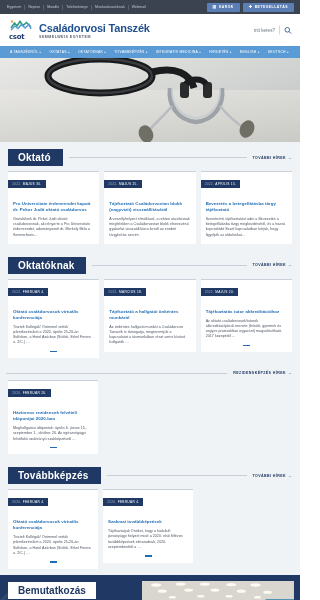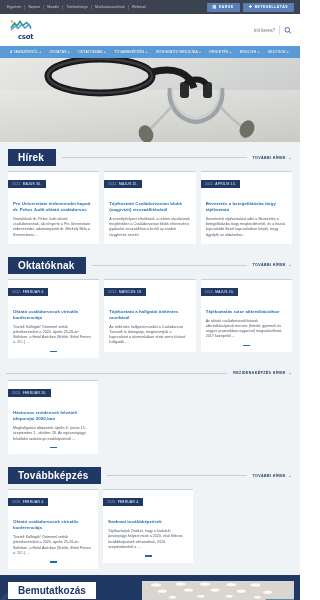--- a/index.html
+++ b/index.html
@@ -32,21 +32,21 @@
   .topbtn .g { font-size: 4px; line-height: 1; }
 
   
   .header {
     height: 32px; background: #fff; display: flex; align-items: center;
     padding: 0 8px; position: relative;
   }
   .logo { width: 26px; height: 24px; position: relative; flex: 0 0 26px; }
   .logo .wave { position: absolute; left: 2px; top: 2px; width: 22px; height: 11px; }
   .logo .txt {
-    position: absolute; left: 10px; bottom: 1px;
+    position: absolute; left: 1px; bottom: 1px;
     font-size: 7px; font-weight: bold; color: #1f3a6e;
     letter-spacing: -.3px; font-family: "DejaVu Sans", sans-serif;
   }
   .brand { margin-left: 5px; }
   .brand .t1 {
     font-size: 11px; font-weight: bold; color: #1f4f8f; letter-spacing: -.2px;
     line-height: 12px;
   }
   .brand .t2 {
     font-size: 3.6px; font-weight: bold; color: #5a6270; letter-spacing: .5px;
@@ -171,20 +171,24 @@
 </div>
 
 <div class="header">
   <div class="logo">
     <svg class="wave" viewBox="0 0 44 22">
       <path d="M2 16 L9 6 L14 12 L20 3 L26 11 L33 5 L42 14" fill="none" stroke="#2f9e7e" stroke-width="3.2"></path>
       <path d="M2 20 L10 12 L16 17 L23 9 L30 16 L38 9 L42 18" fill="none" stroke="#5b9bd5" stroke-width="3.2"></path>
       <circle cx="4" cy="3" r="2.3" fill="#e8a33d"></circle>
     </svg>
     <div class="txt">csot</div>
+  </div>
+  <div class="brand">
+    <div class="t1">Családorvosi Tanszék</div>
+    <div class="t2">SEMMELWEIS EGYETEM</div>
   </div>
   <div class="search">
     <span class="ph">mit keres?</span>
     <span class="sep"></span>
     <svg class="mag" viewBox="0 0 16 16">
       <circle cx="6.6" cy="6.6" r="4.6" fill="none" stroke="#1f4f8f" stroke-width="1.6"></circle>
       <line x1="10" y1="10" x2="14" y2="14" stroke="#1f4f8f" stroke-width="1.8"></line>
     </svg>
   </div>
 </div>
@@ -239,21 +243,21 @@
     <path d="M172 48 C162 60 152 68 148 74" fill="none" stroke="#b9bdc1" stroke-width="2.6"></path>
     <path d="M220 48 C230 60 238 66 244 70" fill="none" stroke="#b9bdc1" stroke-width="2.6"></path>
     <ellipse cx="146" cy="76" rx="7" ry="9" transform="rotate(-22 146 76)" fill="#6f6f66"></ellipse>
     <ellipse cx="247" cy="71" rx="7" ry="9" transform="rotate(25 247 71)" fill="#6f6f66"></ellipse>
     <rect x="0" y="0" width="300" height="84" fill="url(#g)" opacity="0"></rect>
   </svg>
 </div>
 
 <div class="section">
   <div class="sechead">
-    <div class="sectitle">Hírek</div>
+    <div class="sectitle">Oktató</div>
     <div class="secline"></div>
     <div class="secmore">
       <span>TOVÁBBI HÍREK</span>
       <span>→</span>
     </div>
   </div>
   <div class="cards">
     <div class="card">
       <div class="datebadge">
         <span class="yr">2022.</span>

